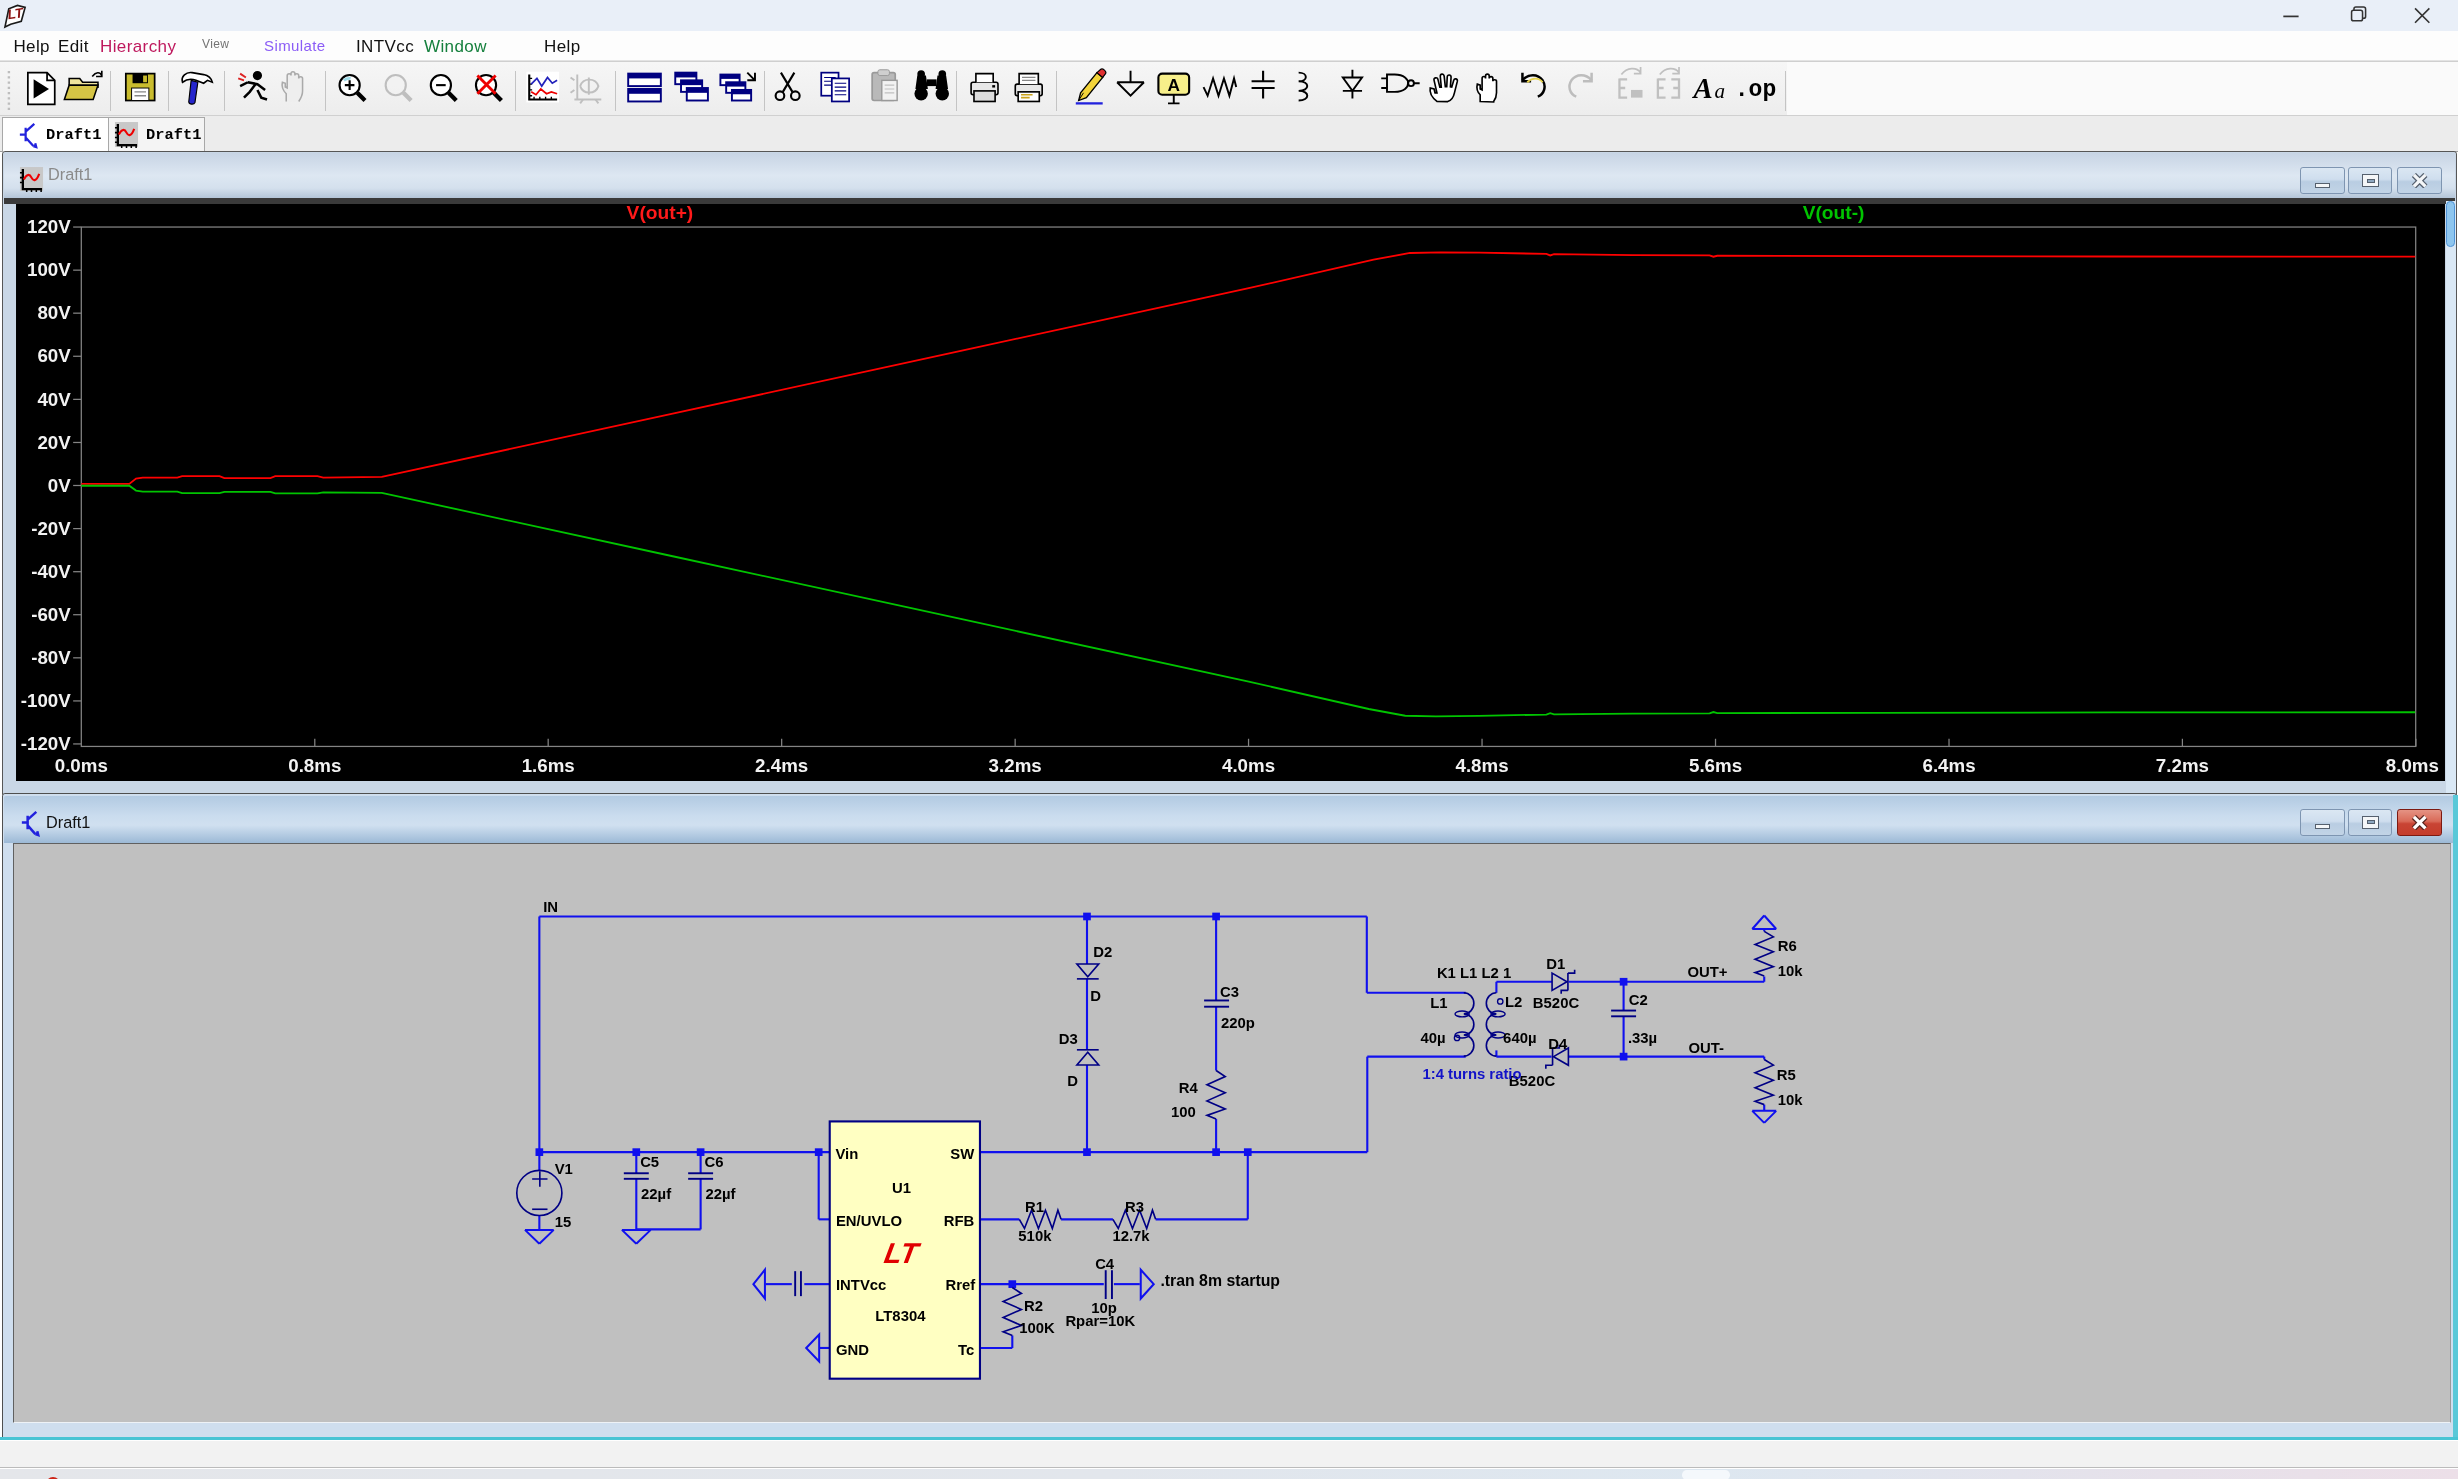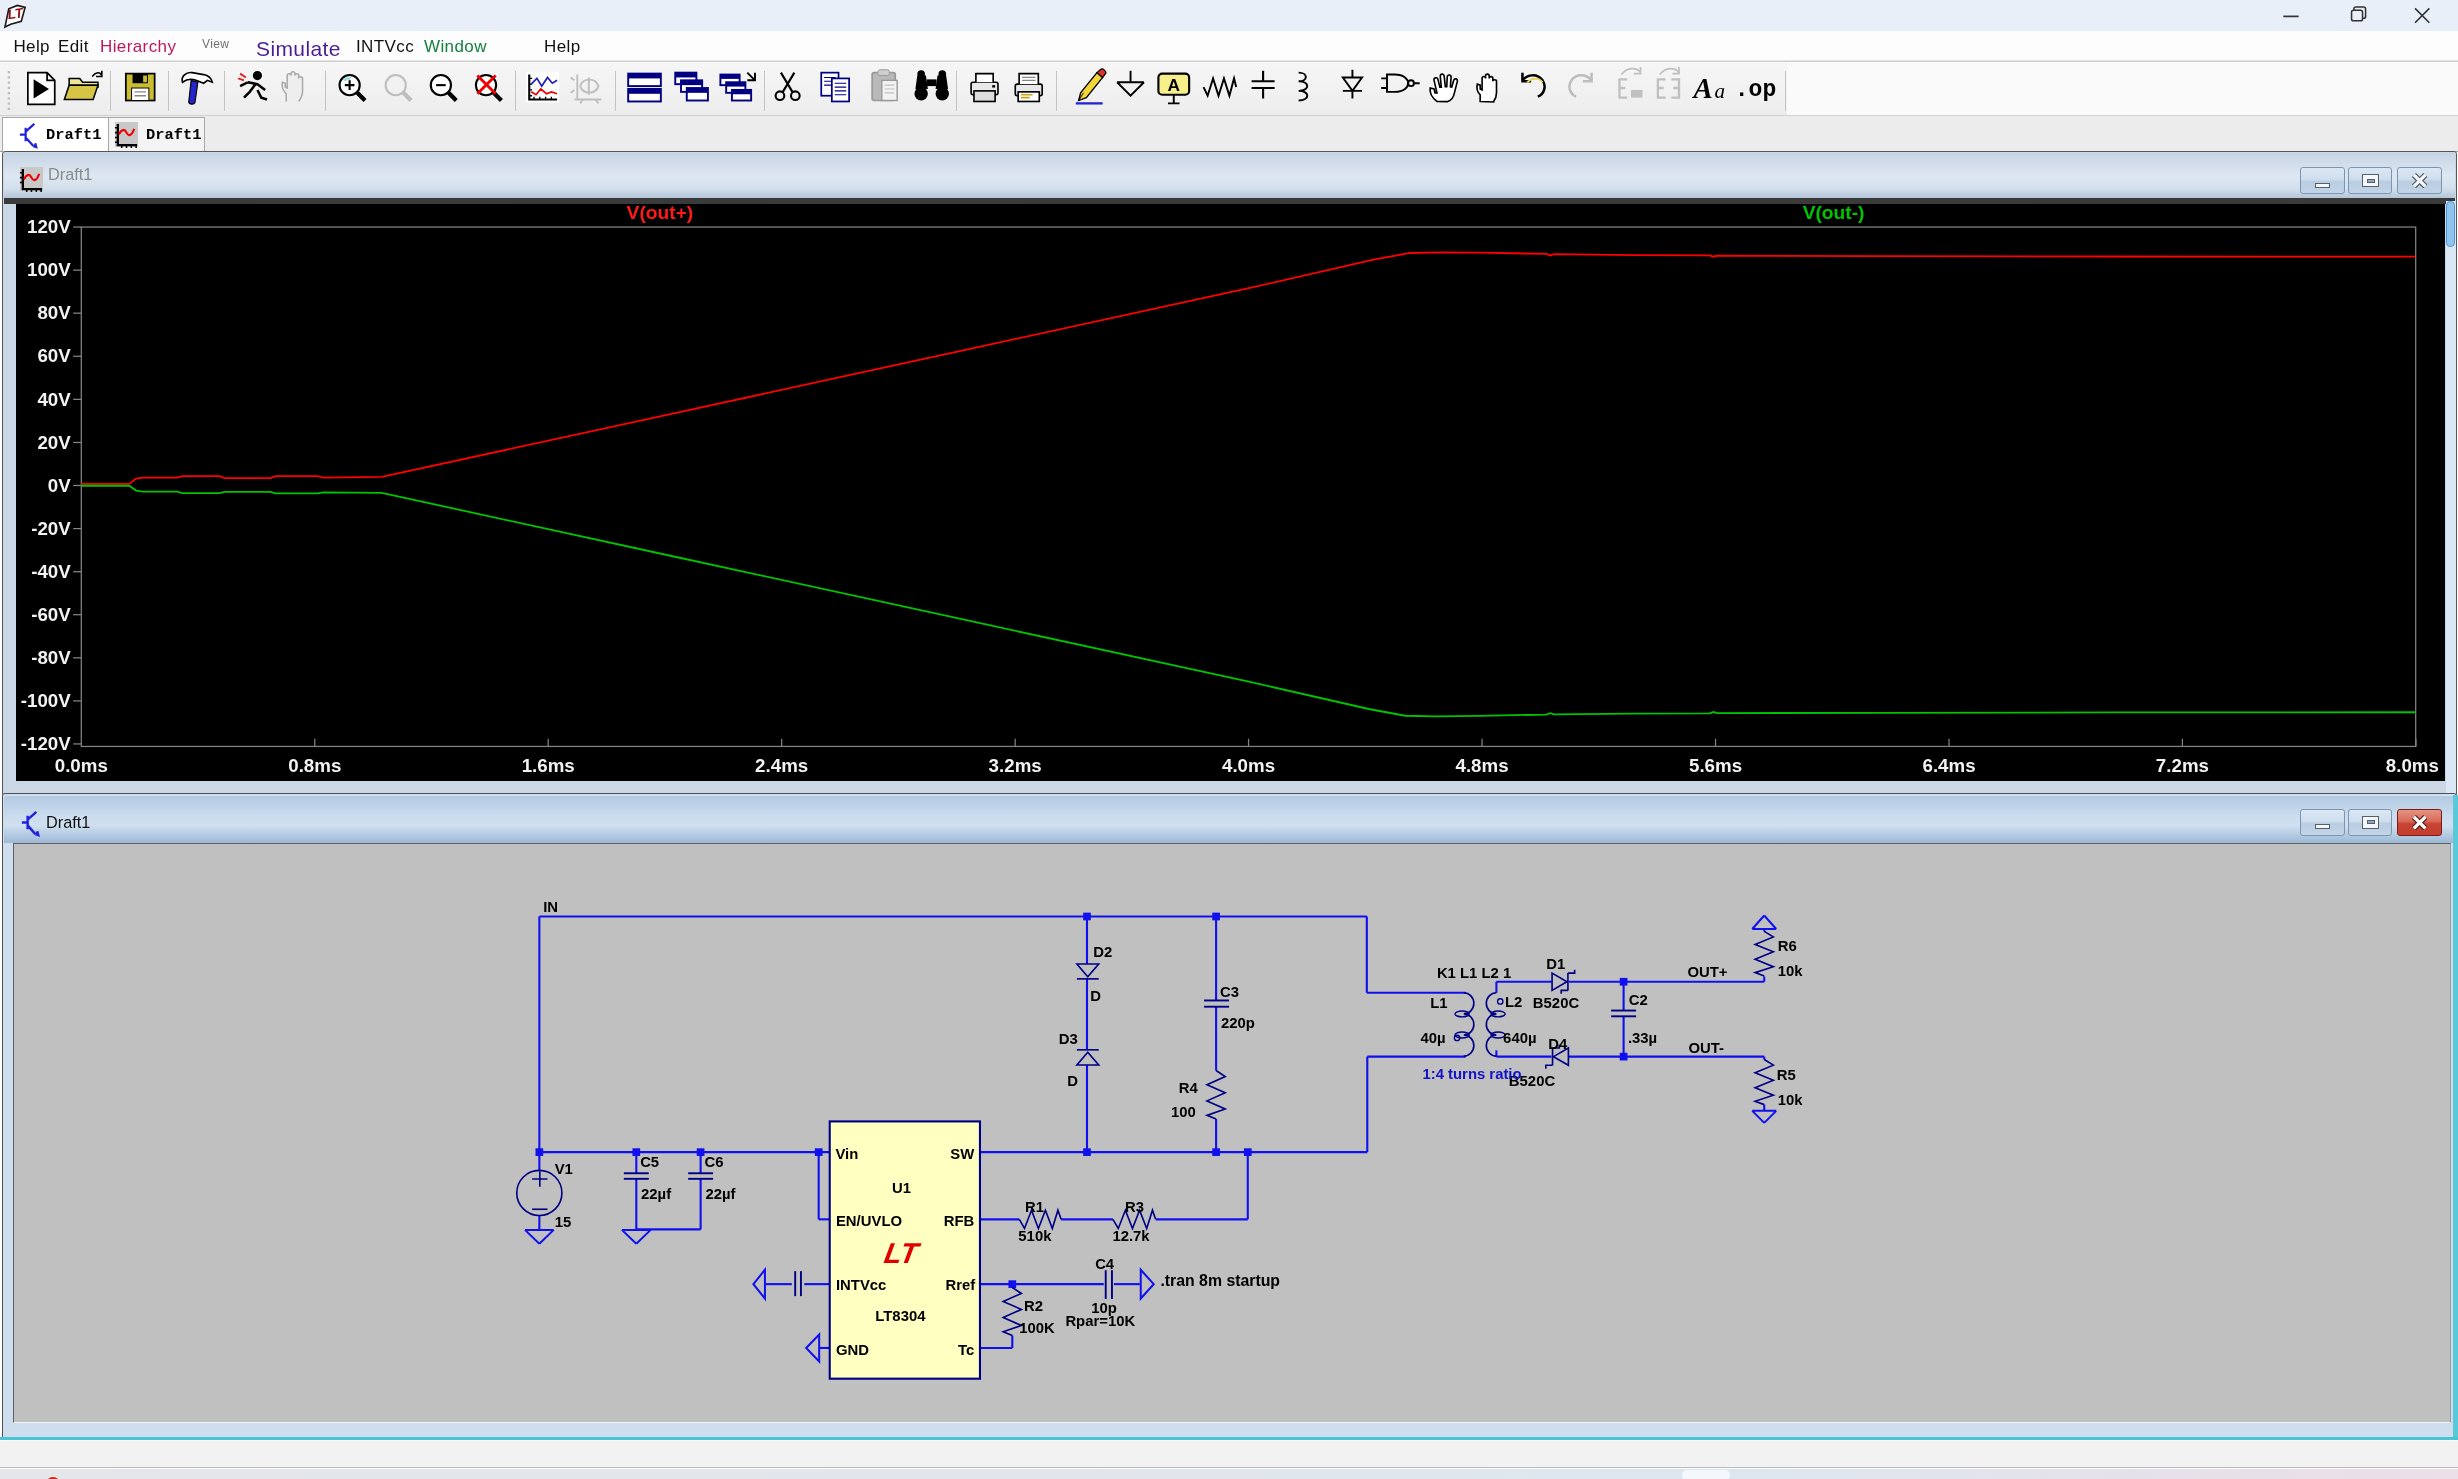--- a/index.html
+++ b/index.html
@@ -17,21 +17,21 @@
  <rect x="6" y="10" width="16" height="1.8" fill="#333"></rect>
  <rect x="77.5" y="4.5" width="11.5" height="11" fill="none" stroke="#333" stroke-width="1.6" rx="2"></rect>
  <path d="M80,4.5 v-1.4 a2,2 0 0 1 2,-2 h8 a2.2,2.2 0 0 1 2.2,2.2 v7.6 a2,2 0 0 1 -2,2 h-1.2" fill="none" stroke="#333" stroke-width="1.6"></path>
  <path d="M144,2.5 L159,17.5 M159,2.5 L144,17.5" stroke="#333" stroke-width="1.7"></path>
 </svg>
 <div class="abs" style="left:0;top:31px;width:2458px;height:30px;background:#fdfdfd;border-bottom:1px solid #e3e3e3"></div>
 <div class="abs" style="left:13.4px;top:37px;font-size:17px;color:#111;letter-spacing:0.4px">Help</div>
 <div class="abs" style="left:58px;top:37px;font-size:17px;color:#111;letter-spacing:0.4px">Edit</div>
 <div class="abs" style="left:100px;top:37px;font-size:17px;color:#be185d;letter-spacing:0.4px">Hierarchy</div>
 <div class="abs" style="left:202px;top:37px;font-size:12px;color:#737373;letter-spacing:0.4px">View</div>
-<div class="abs" style="left:256px;top:37px;font-size:21px;color:#4c1d95;letter-spacing:0.4px">Simulate</div>
+<div class="abs" style="left:264px;top:37px;font-size:15px;color:#8b5cf6;letter-spacing:0.4px">Simulate</div>
 <div class="abs" style="left:356px;top:37px;font-size:17px;color:#111;letter-spacing:0.4px">INTVcc</div>
 <div class="abs" style="left:424px;top:37px;font-size:17px;color:#15803d;letter-spacing:0.4px">Window</div>
 <div class="abs" style="left:544px;top:37px;font-size:17px;color:#111;letter-spacing:0.4px">Help</div>
 <div class="abs" style="left:0;top:61px;width:2458px;height:55px;background:linear-gradient(#f6f6f6,#ededed);border-bottom:1px solid #d0d0d0;border-top:1px solid #cfcfcf"></div>
 <div class="abs" style="left:1787px;top:62px;width:672px;height:53px;background:#fafafa"></div>
 <svg class="abs" style="left:5.8px;top:69px" width="5.8" height="42" viewBox="0 0 6 44">
     <path d="M3,2 v42" stroke="#bdbdbd" stroke-width="2.5" stroke-dasharray="2.5,3"></path>
   </svg>
 <div class="abs" style="left:110px;top:71px;width:1px;height:40px;background:#c4c4c4"></div>
 <div class="abs" style="left:168px;top:71px;width:1px;height:40px;background:#c4c4c4"></div>

